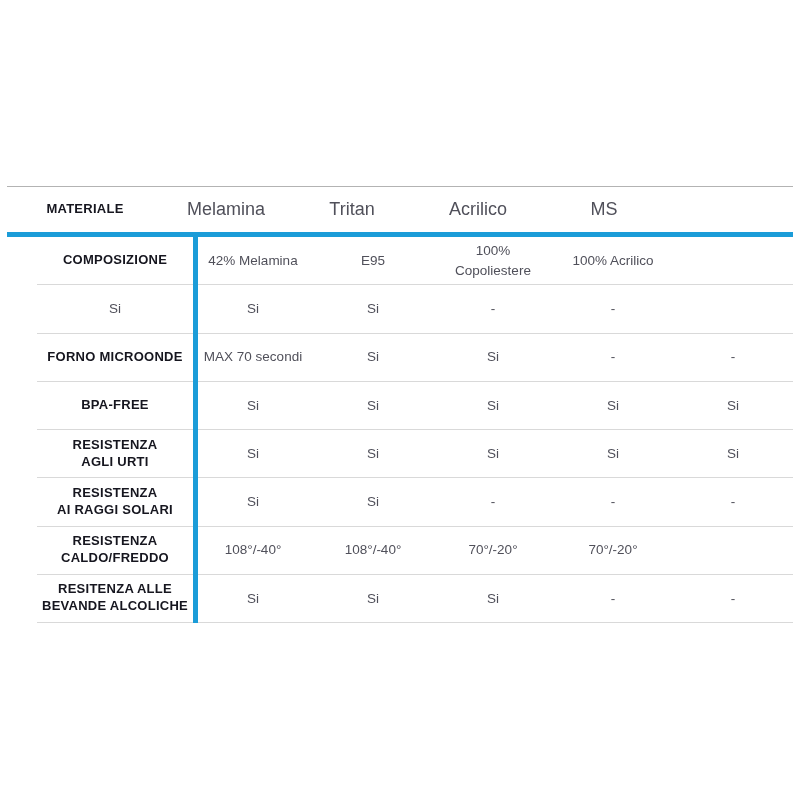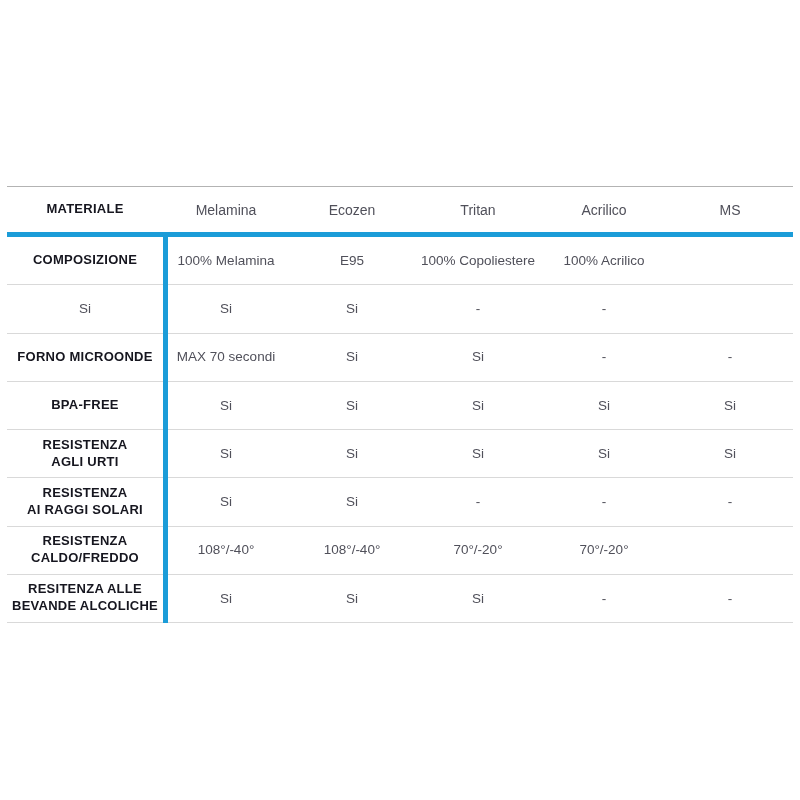--- a/index.html
+++ b/index.html
@@ -28,20 +28,21 @@
   .header-row {
     display: grid;
     grid-template-columns: 156px repeat(5, 1fr);
     height: 45px;
     border-top: 1px solid #b3b3b3;
     border-bottom: 5px solid var(--accent);
     align-items: stretch;
   }
   .tbody {
     position: relative;
+    margin-left: 30px;
   }
   .col-divider {
     position: absolute;
     left: 156px;
     top: 0;
     bottom: 0;
     width: 5px;
     background: var(--accent);
     z-index: 2;
   }
@@ -62,47 +63,46 @@
     box-sizing: border-box;
   }
   .header-label, .label-cell {
     font-weight: bold;
     font-size: 13px;
     letter-spacing: 0.02em;
     color: #16161f;
     line-height: 1.3;
   }
   .col-header {
-    font-size: 14px;
+    font-size: 18px;
     color: #50505a;
   }
   .value {
     font-size: 13.5px;
     color: #50505a;
     line-height: 1.45;
   }
 </style>
 </head>
 <body>
 
 <div class="page">
   <div class="table-wrap" style="--accent: #1b9cd8;">
     <div class="header-row">
       <div class="cell header-label">MATERIALE</div>
     <div class="cell col-header">Melamina</div>
-        <div class="cell col-header">Ecozen</div>
         <div class="cell col-header">Tritan</div>
         <div class="cell col-header">Acrilico</div>
         <div class="cell col-header">MS</div>
       </div>
     <div class="tbody">
       <div class="col-divider"></div>
     <div class="row">
     <div class="cell label-cell">COMPOSIZIONE</div>
-  <div class="cell value">100% Melamina</div>
+  <div class="cell value">42% Melamina</div>
           <div class="cell value">E95</div>
           <div class="cell value">100% Copoliestere</div>
           <div class="cell value">100% Acrilico</div>
         </div>
         <div class="row">
   <div class="cell value">Si</div>
           <div class="cell value">Si</div>
           <div class="cell value">Si</div>
           <div class="cell value">-</div>
           <div class="cell value">-</div>

